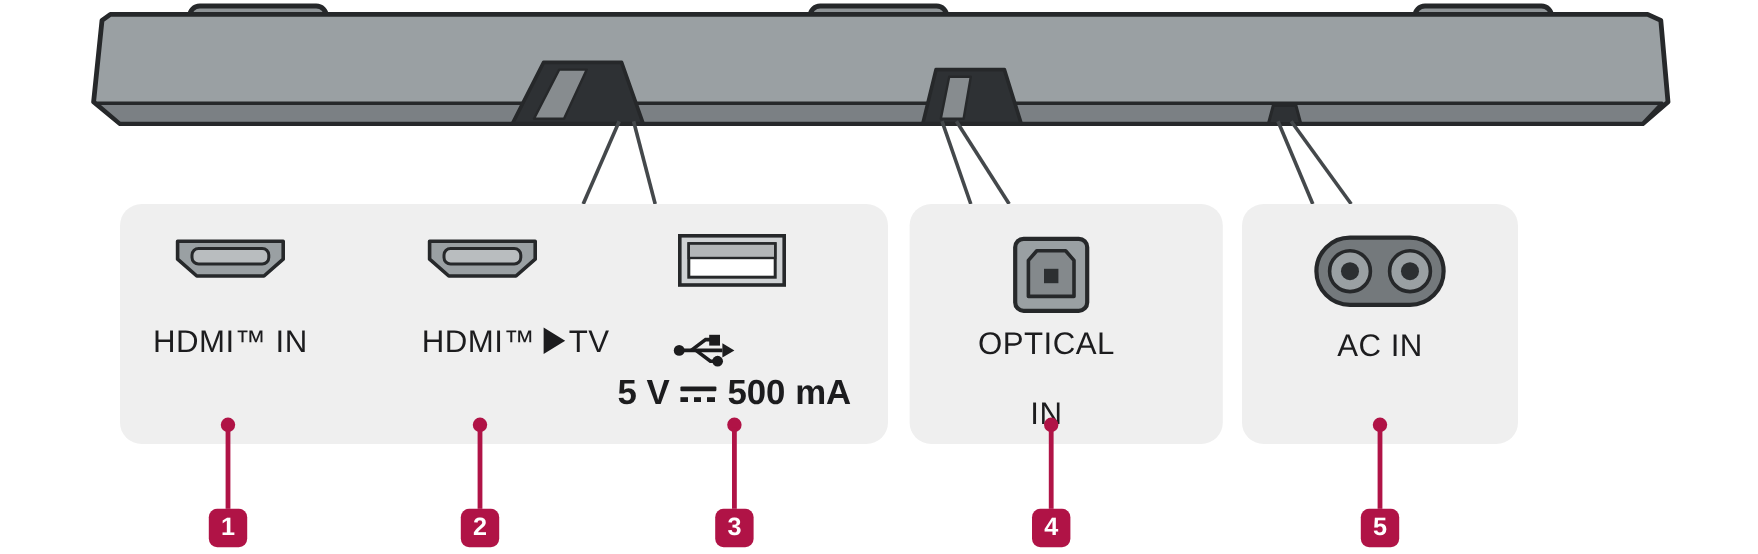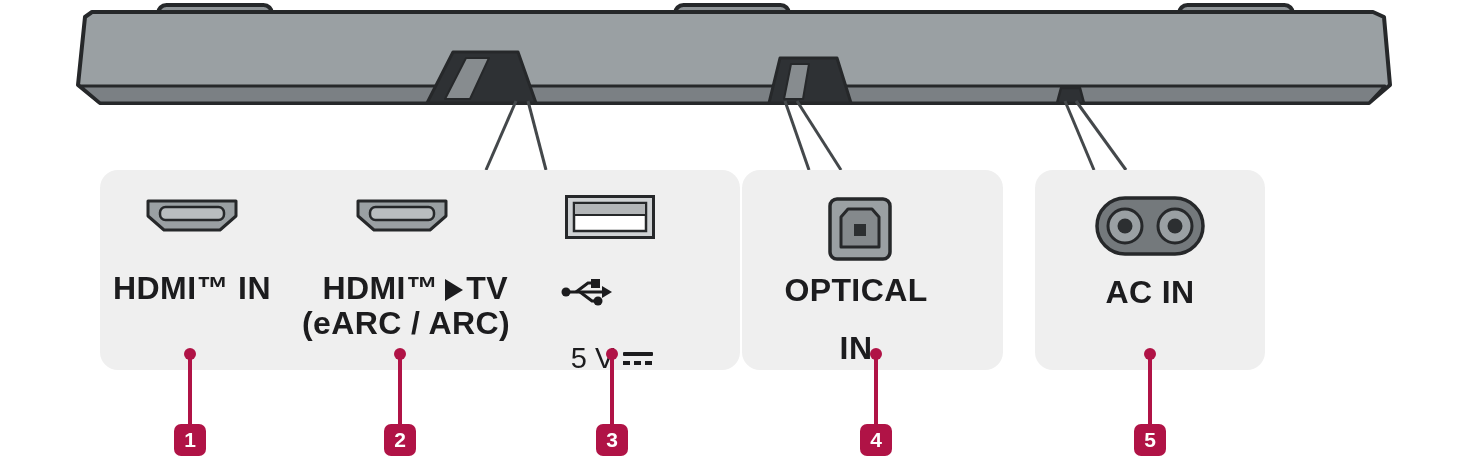--- a/index.html
+++ b/index.html
@@ -3,34 +3,34 @@
 <meta charset="utf-8">
 <style>
   * { margin:0; padding:0; box-sizing:border-box; }
   :root { --accent:#b01346; --ink:#1c1c1e; }
   body { background:#ffffff; font-family:"Liberation Sans", sans-serif; }
   .stage { position:relative; width:1465px; height:462px; background:#fff; overflow:hidden; }
   .overlay-svg { position:absolute; left:0; top:0; }
 
   .box { position:absolute; top:170px; height:200px; background:#efefef; border-radius:18px; }
   .box1 { left:100px; width:640px; }
-  .box2 { left:742px; width:261px; }
+  .box2 { left:758px; width:261px; }
   .box3 { left:1035px; width:230px; }
 
   .abs { position:absolute; }
 
-  .lbl { position:absolute; color:var(--ink); font-weight:700; font-size:32px;
+  .lbl { position:absolute; color:var(--ink); font-weight:400; font-size:26px;
          line-height:1.15; text-align:center; letter-spacing:.4px; white-space:nowrap; }
 
   .tri-right { display:inline-block; width:0; height:0;
                border-top:11px solid transparent; border-bottom:11px solid transparent;
                border-left:18px solid var(--ink); vertical-align:-2px; margin:0 3px 0 7px; }
 
   .rating-row { position:absolute; display:flex; align-items:center; justify-content:center;
-                gap:9px; font-size:29px; font-weight:400; color:var(--ink);margin-top:30px; }
+                gap:9px; font-size:29px; font-weight:700; color:var(--ink); }
   .dc-icon { display:inline-block; width:30px; }
   .dc-top { display:block; height:4px; background:var(--ink); border-radius:1px; }
   .dc-bot { display:block; height:4px; margin-top:4.5px;
             background:repeating-linear-gradient(90deg, var(--ink) 0 6.5px, transparent 6.5px 11px); }
 
   .callout-dot   { position:absolute; width:12px; height:12px; border-radius:50%; background:var(--accent); }
   .callout-line  { position:absolute; width:4px; background:var(--accent); }
   .callout-badge { position:absolute; width:32px; height:32px; border-radius:7px; background:var(--accent);
                    color:#fff; font-size:21px; font-weight:700; text-align:center; line-height:32px; }
 </style>
@@ -78,21 +78,20 @@
     </svg>
     <div class="lbl" style="left:-6px; top:100px; width:196px;">HDMI™ IN</div>
 
     <svg class="abs" style="left:254px; top:28px;" width="96" height="36" viewBox="0 0 96 36">
       <path d="M4 3 H92 V18 L76 32 H20 L4 18 Z" fill="#9aa0a3" stroke="#26282a" stroke-width="3" stroke-linejoin="round"></path>
       <rect x="16" y="9" width="64" height="13" rx="5.5" fill="#b9bdbf" stroke="#26282a" stroke-width="2.5"></rect>
     </svg>
     <div class="lbl" style="left:196px; top:100px; width:212px;text-align:right;">
       <span>HDMI™</span><span class="tri-right"></span><span>TV</span>
     </div>
-    <div class="lbl" style="left:200px; top:135px; width:212px;">(eARC / ARC)</div>
 
     <svg class="abs" style="left:464px; top:24px;" width="92" height="46" viewBox="0 0 92 46">
       <rect x="2.5" y="2.5" width="87" height="41" fill="#cfd2d4" stroke="#26282a" stroke-width="3"></rect>
       <rect x="10" y="9" width="72" height="28" fill="#ffffff" stroke="#26282a" stroke-width="2.5"></rect>
       <rect x="10" y="9" width="72" height="12" fill="#b3b6b8" stroke="#26282a" stroke-width="2"></rect>
     </svg>
     <svg class="abs" style="left:460px; top:104px;" width="54" height="36" viewBox="0 0 54 34">
       <g stroke="#1c1c1e" stroke-width="3" fill="none">
         <path d="M6 17 H42"></path>
         <path d="M16 17 L28 8 H32"></path>
@@ -102,20 +101,21 @@
       <path d="M42 11 L52 17 L42 23 Z" fill="#1c1c1e"></path>
       <rect x="31" y="4" width="9" height="9" fill="#1c1c1e"></rect>
       <circle cx="38" cy="26" r="4.5" fill="#1c1c1e"></circle>
     </svg>
     <div class="rating-row" style="left:398px; top:142px; width:228px;">
       <span>5 V</span>
       <span class="dc-icon">
         <span class="dc-top"></span>
           <span class="dc-bot"></span>
       </span>
+      <span>500 mA</span>
     </div>
   </div>
 
   <div class="box box2">
     <svg class="abs" style="left:85px; top:26px;" width="66" height="66" viewBox="0 0 66 66">
       <rect x="3" y="3" width="60" height="60" rx="7" fill="#9aa0a3" stroke="#26282a" stroke-width="3.5"></rect>
       <path d="M14 21 L21 13 H45 L52 21 V51 H14 Z" fill="#84898c" stroke="#26282a" stroke-width="3" stroke-linejoin="round"></path>
       <rect x="27" y="28" width="12" height="12" fill="#2c2f31"></rect>
     </svg>
     <div class="lbl" style="left:0; top:102px; width:228px;">OPTICAL</div>

